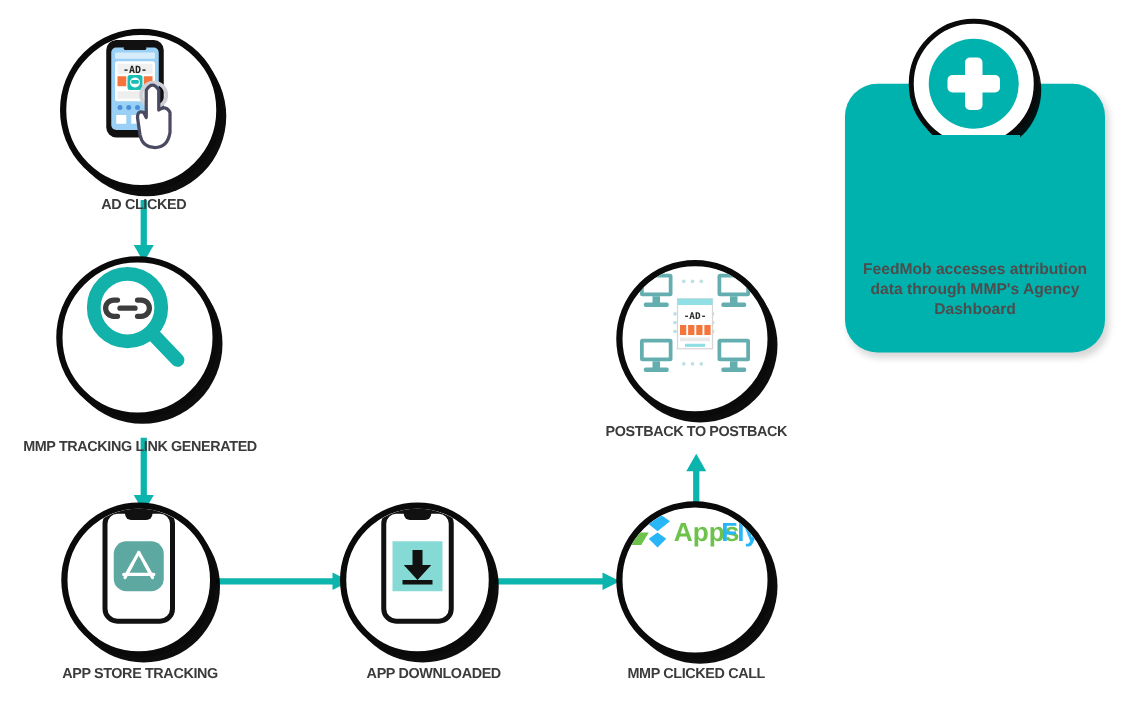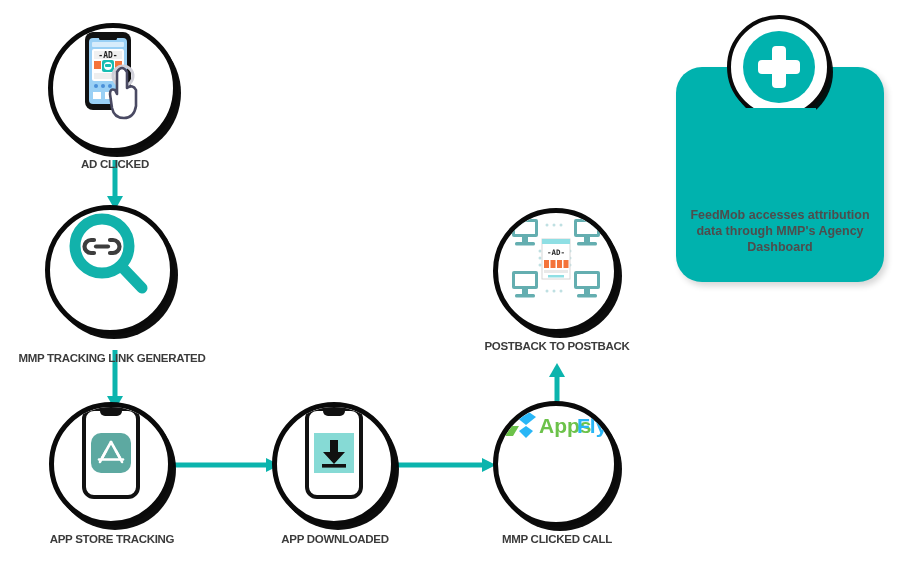--- a/index.html
+++ b/index.html
@@ -255,21 +255,21 @@
       <div class="phone-frame">
         <div class="phone-notch"></div>
         <div class="download-sq">
           <svg width="40" height="40" viewBox="0 0 40 40">
             <path d="M16 7 h8 v12 h7 l-11 12 l-11 -12 h7 z" fill="#111111"></path>
             <rect x="8" y="31" width="24" height="3.6" fill="#111111"></rect>
           </svg>
         </div>
       </div>
     </div>
-    <div class="node-label" style="left:0px; top:68px;">APP DOWNLOADED</div>
+    <div class="node-label" style="left:12px; top:68px;">APP DOWNLOADED</div>
   </div>
 
   <div class="node" style="left:557px; top:465px;">
     <div class="circle" style="left:-64px; top:-64px; width:126px; height:126px;">
       <span>
         <svg width="108" height="36" viewBox="0 0 108 36">
           <g>
             <path d="M6 8 l11 0 l-6 10 l-11 0 z" fill="#6cc24a"></path>
             <path d="M6 20 l11 0 l-6 10 l-11 0 z" fill="#6cc24a"></path>
             <path d="M24 4 l10 7 l-10 8 l-10 -8 z" fill="#29b6f6"></path>

